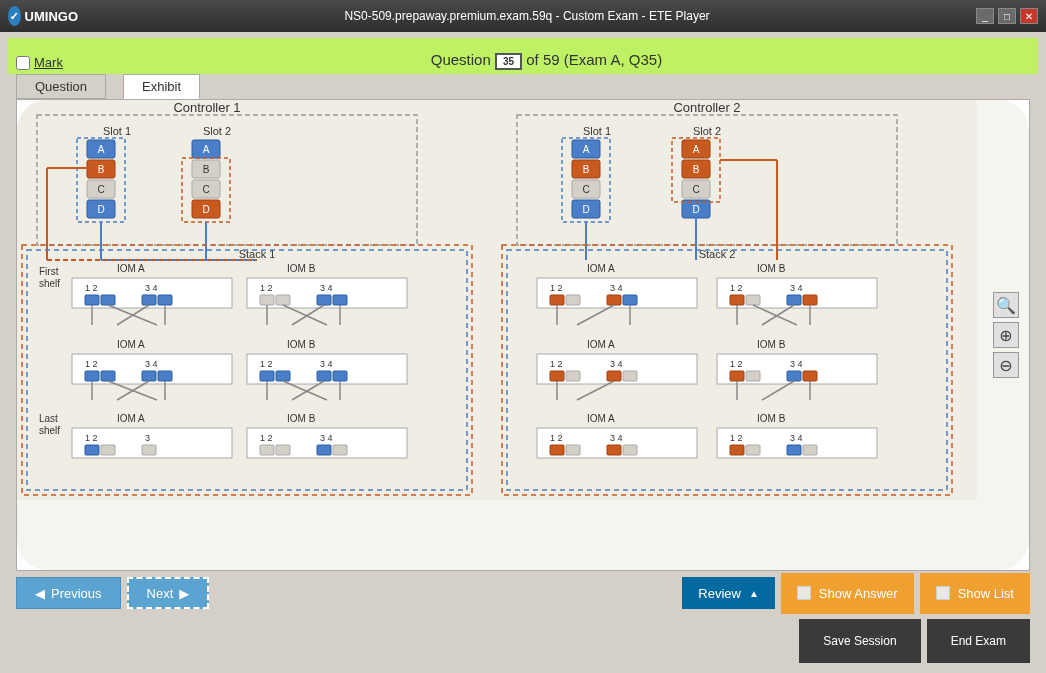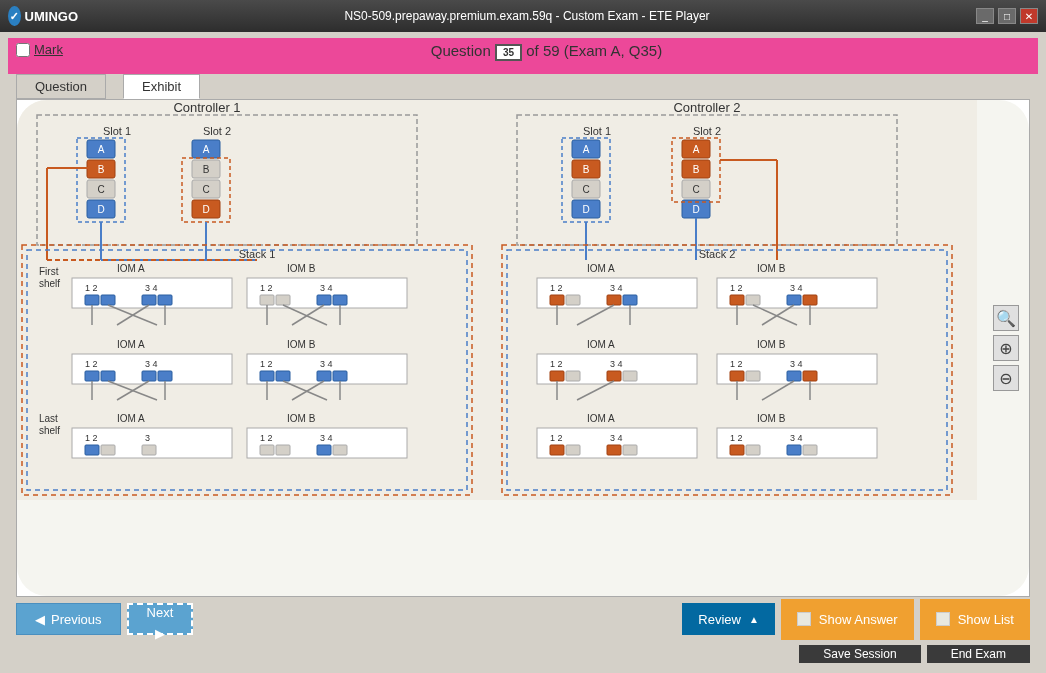--- a/index.html
+++ b/index.html
@@ -82,23 +82,23 @@
       background: #d4d0c8;
       flex: 1;
       display: flex;
       flex-direction: column;
       padding: 6px 8px;
     }
 
     
     .top-bar {
       display: flex;
-      align-items: flex-start;
+      align-items: flex-end;
       padding: 4px 8px;
-      background: #ec4899;
+      background: #bef264;
       height: 36px;
       flex-shrink: 0;
     }
     .mark-container {
       display: flex;
       align-items: center;
       gap: 4px;
     }
     .mark-checkbox {
       width: 14px;
@@ -220,21 +220,20 @@
     }
     .btn-previous {
       background: #5ba3d0;
       color: white;
       border: 1px solid #4a8fbf;
     }
     .btn-next {
       background: #5ba3d0;
       color: white;
       border: 2px dashed #fff;
-      flex-direction: column;
     }
     .spacer { flex: 1; }
     .review-btn {
       height: 32px;
       background: #0369a1;
       color: white;
       border: none;
       padding: 0 16px;
       font-size: 13px;
       cursor: pointer;
@@ -268,21 +267,21 @@
     
     .save-end-row {
       display: flex;
       justify-content: flex-end;
       padding: 4px 8px;
       background: #d4d0c8;
       gap: 6px;
       flex-shrink: 0;
     }
     .save-btn, .end-btn {
-      height: 18px;
+      height: 44px;
       padding: 0 24px;
       font-size: 12px;
       cursor: pointer;
       background: #3a3a3a;
       color: white;
       border: none;
     }
 
     
     .diagram-svg {

